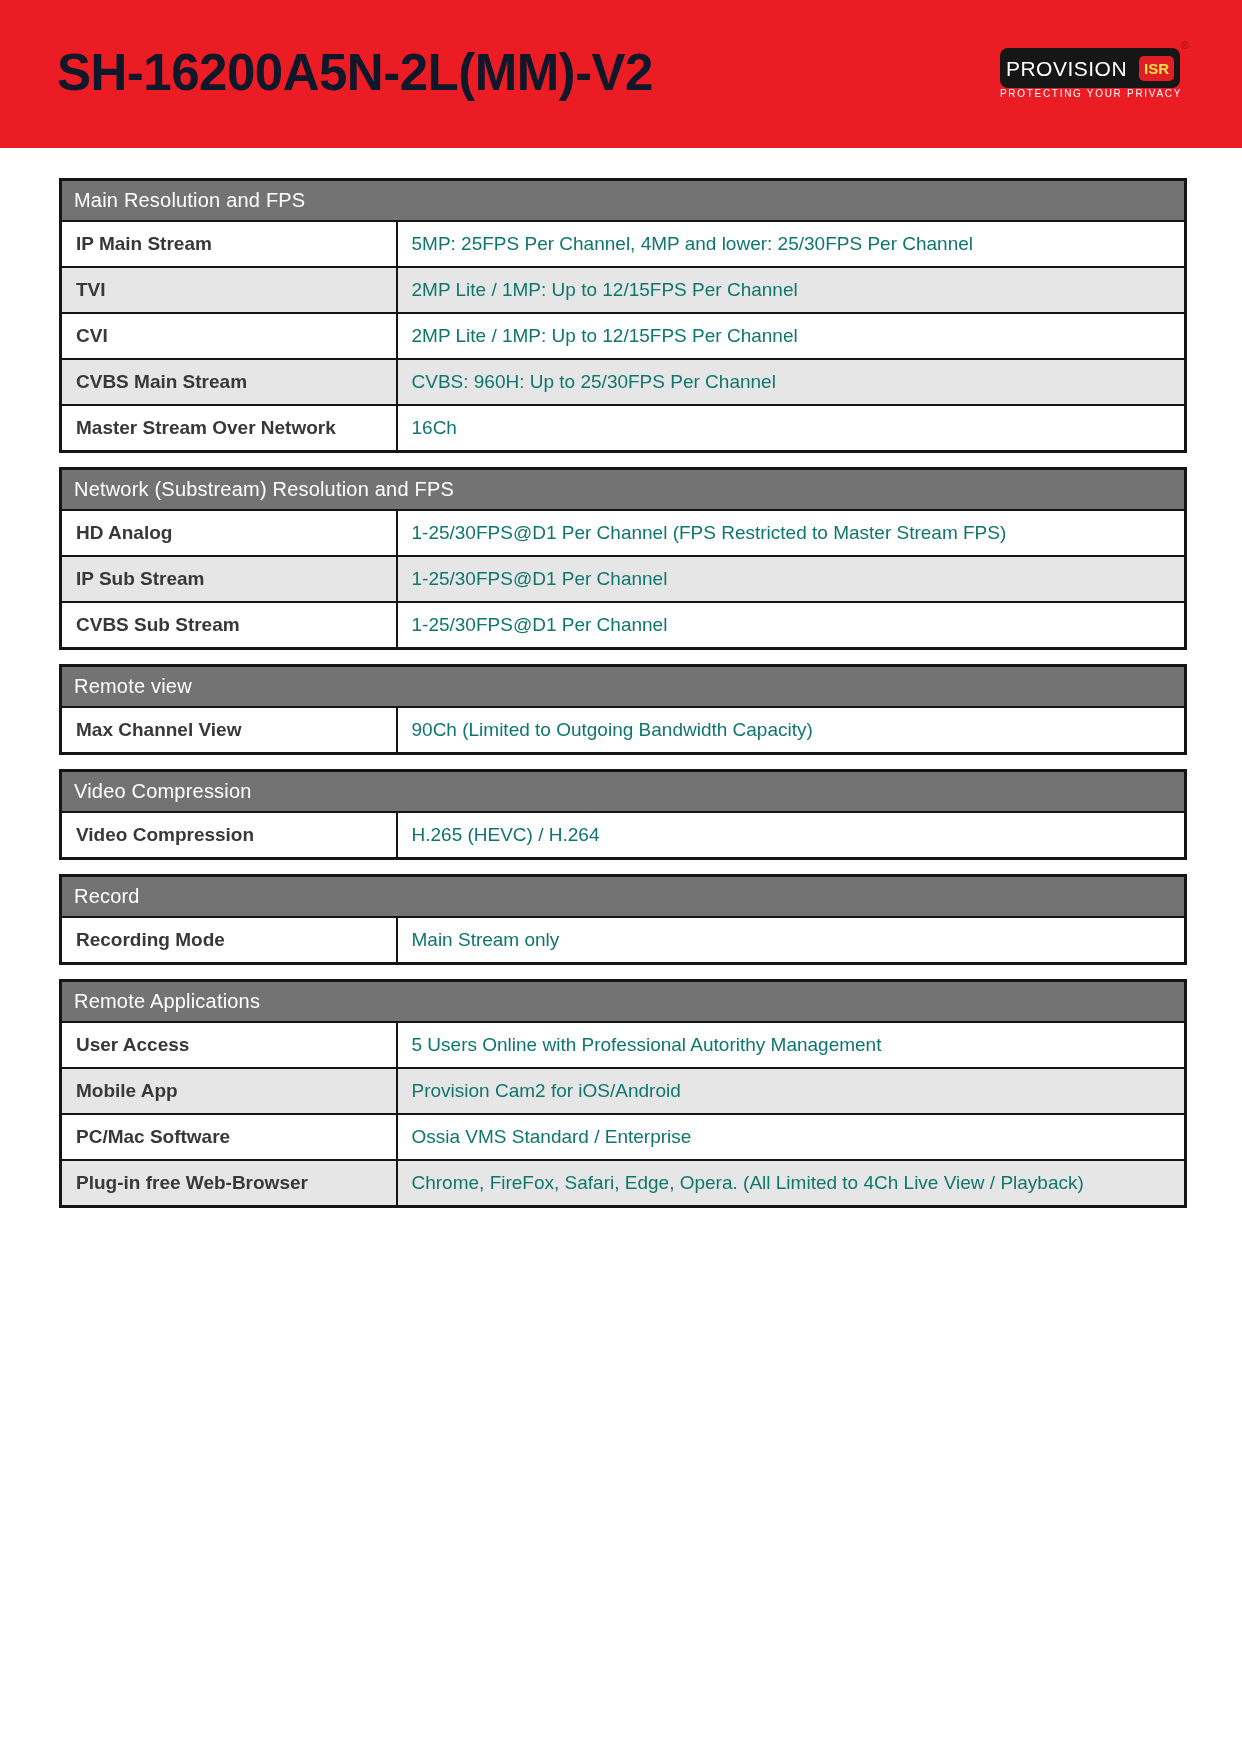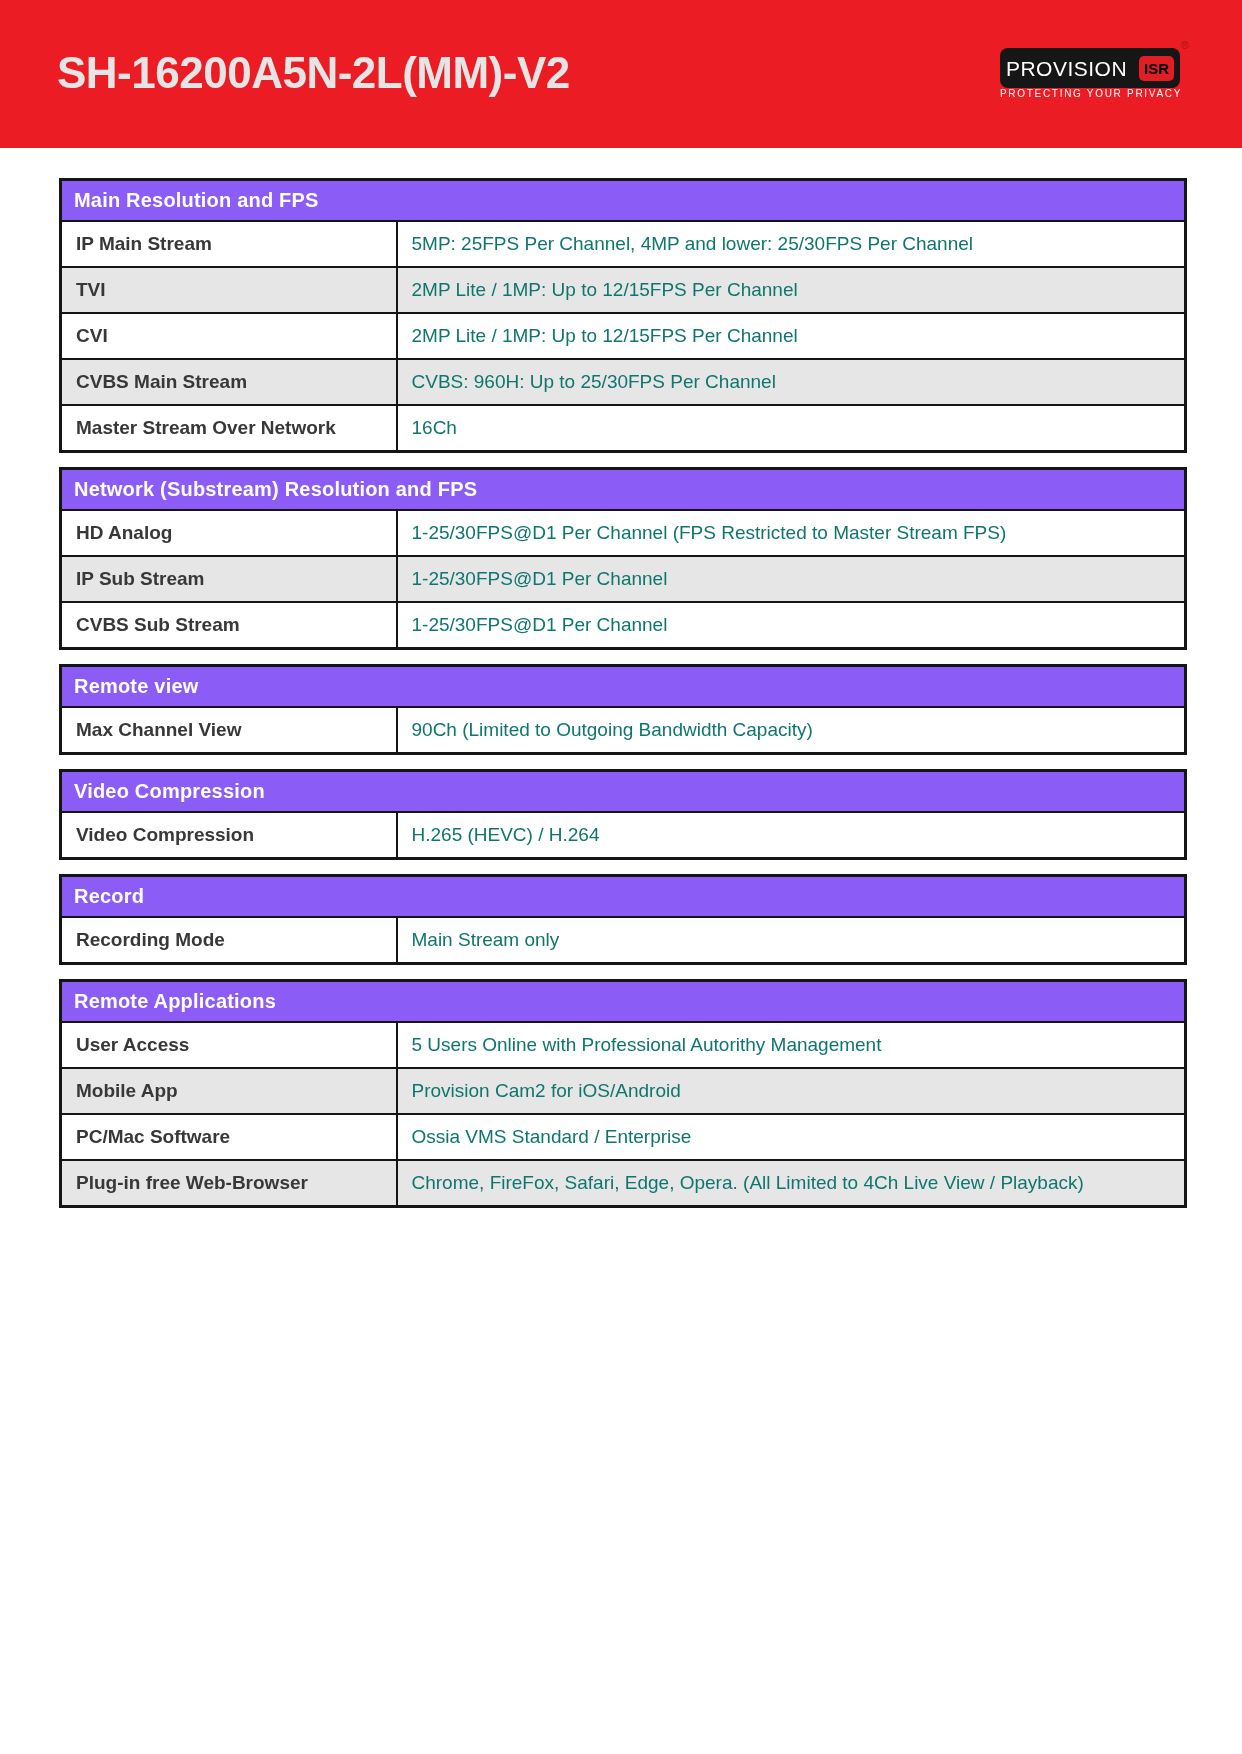--- a/index.html
+++ b/index.html
@@ -14,43 +14,43 @@
 
   
   .banner {
     width: 1242px; height: 148px;
     background: #EC1C24;
     position: relative;
   }
   .page-title {
     position: absolute; left: 57px; top: 50%;
     transform: translateY(-52%);
-    color: #e5e5e5;
-    font-size: 44px; font-weight: 700;
+    color: #0f172a;
+    font-size: 51px; font-weight: 700;
     letter-spacing: -0.5px;
     white-space: nowrap;
   }
   .logo {
     position: absolute; top: 48px; right: 62px; width: 180px;
   }
   .logo-box {
     position: relative;
     background: #161616;
     border-radius: 8px;
     height: 40px;
     display: flex; align-items: center; justify-content: center;
     padding: 0 9px;
   }
   .brand-main {
     color: #ffffff; font-weight: 400; font-size: 21px;
     letter-spacing: 0.5px; line-height: 1;
   }
   .logo-divider { width: 2px; height: 26px; background: #ffffff; margin: 0 6px; }
   .isr-badge {
-    background: #E01E23; color: #000000;
+    background: #E01E23; color: #fde047;
     font-weight: 700; font-size: 15px; line-height: 1;
     padding: 5px 5px; border-radius: 5px;
   }
   .reg-mark {
     position: absolute; top: -9px; right: -9px;
     font-size: 11px; color: #A31318; font-weight: 400;
   }
   .logo-tagline {
     color: #ffffff; font-size: 10px; font-weight: 400;
     letter-spacing: 1.7px; text-align: center; white-space: nowrap;
@@ -61,23 +61,23 @@
   table.spec-table {
     border-collapse: collapse;
     width: 1128px;
     margin: 0 0 14px 59px;
     table-layout: fixed;
     font-size: 19px;
   }
   table.spec-table { border: 3px solid #151515; }
   table.spec-table td { border: 2px solid #151515; }
   tr.sec-hdr td {
-    background: #8b5cf6;
+    background: #737373;
     color: #ffffff;
-    font-weight: 700;
+    font-weight: 400;
     font-size: 20px;
     padding: 8px 12px;
     letter-spacing: 0.2px;
   }
   td.label {
     font-weight: 700; color: #383838;
     padding: 1px 14px;
   }
   td.value {
     color: #0f766e;

